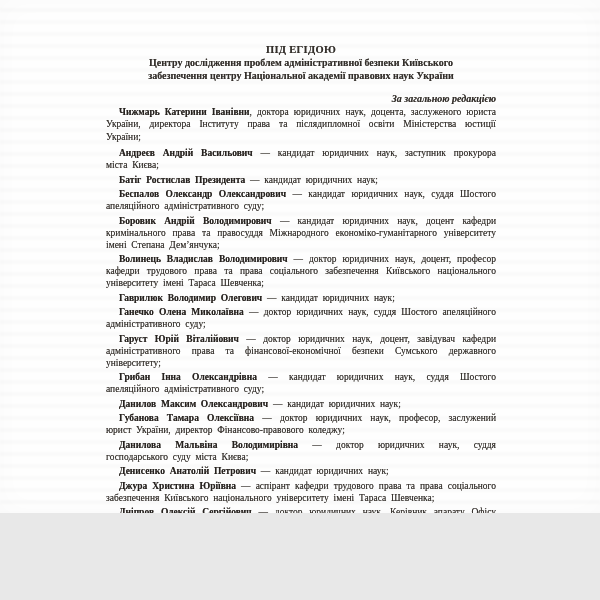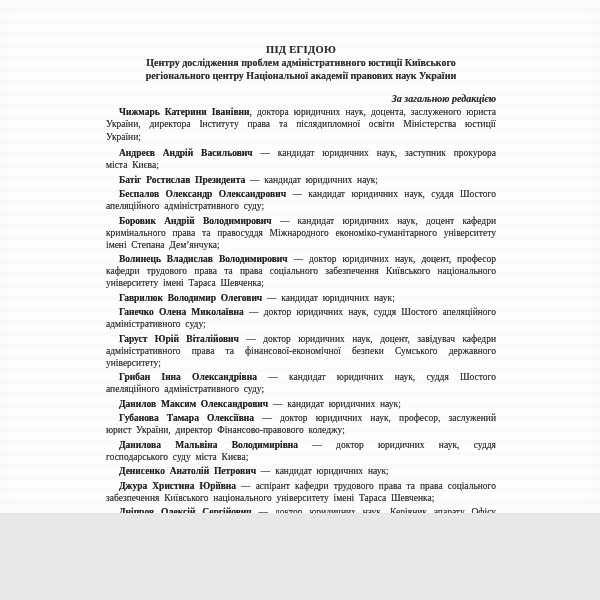--- a/index.html
+++ b/index.html
@@ -90,22 +90,22 @@
 </head>
 <body>
 
 <div class="page">
 
   <div class="bleed"></div>
 
   <div class="textblock">
 
     <div class="patronage-line1">ПІД ЕГІДОЮ</div>
-    <div class="patronage-line">Центру дослідження проблем адміністративного юстиції Київського</div>
-    <div class="patronage-line">регіонального центру Національної академії правових наук України</div>
+    <div class="patronage-line">Центру дослідження проблем адміністративної безпеки Київського</div>
+    <div class="patronage-line">забезпечення центру Національної академії правових наук України</div>
 
     <div class="edited-heading">За загальною редакцією</div>
 
     <p class="editor-para"><span class="nm">Чижмарь Катерини Іванівни</span><span>, доктора юридичних наук, доцента, заслуженого юриста України, директора Інституту права та післядипломної освіти Міністерства юстиції України;</span></p>
 
     <div class="entries" id="entries">
   <p class="entry"><span class="nm">Андреєв Андрій Васильович</span><span class="sep"> — </span><span class="desc">кандидат юридичних наук, заступник прокурора міста Києва;</span></p>
 
   <p class="entry"><span class="nm">Батіг Ростислав Президента</span><span class="sep"> — </span><span class="desc">кандидат юридичних наук;</span></p>
 

